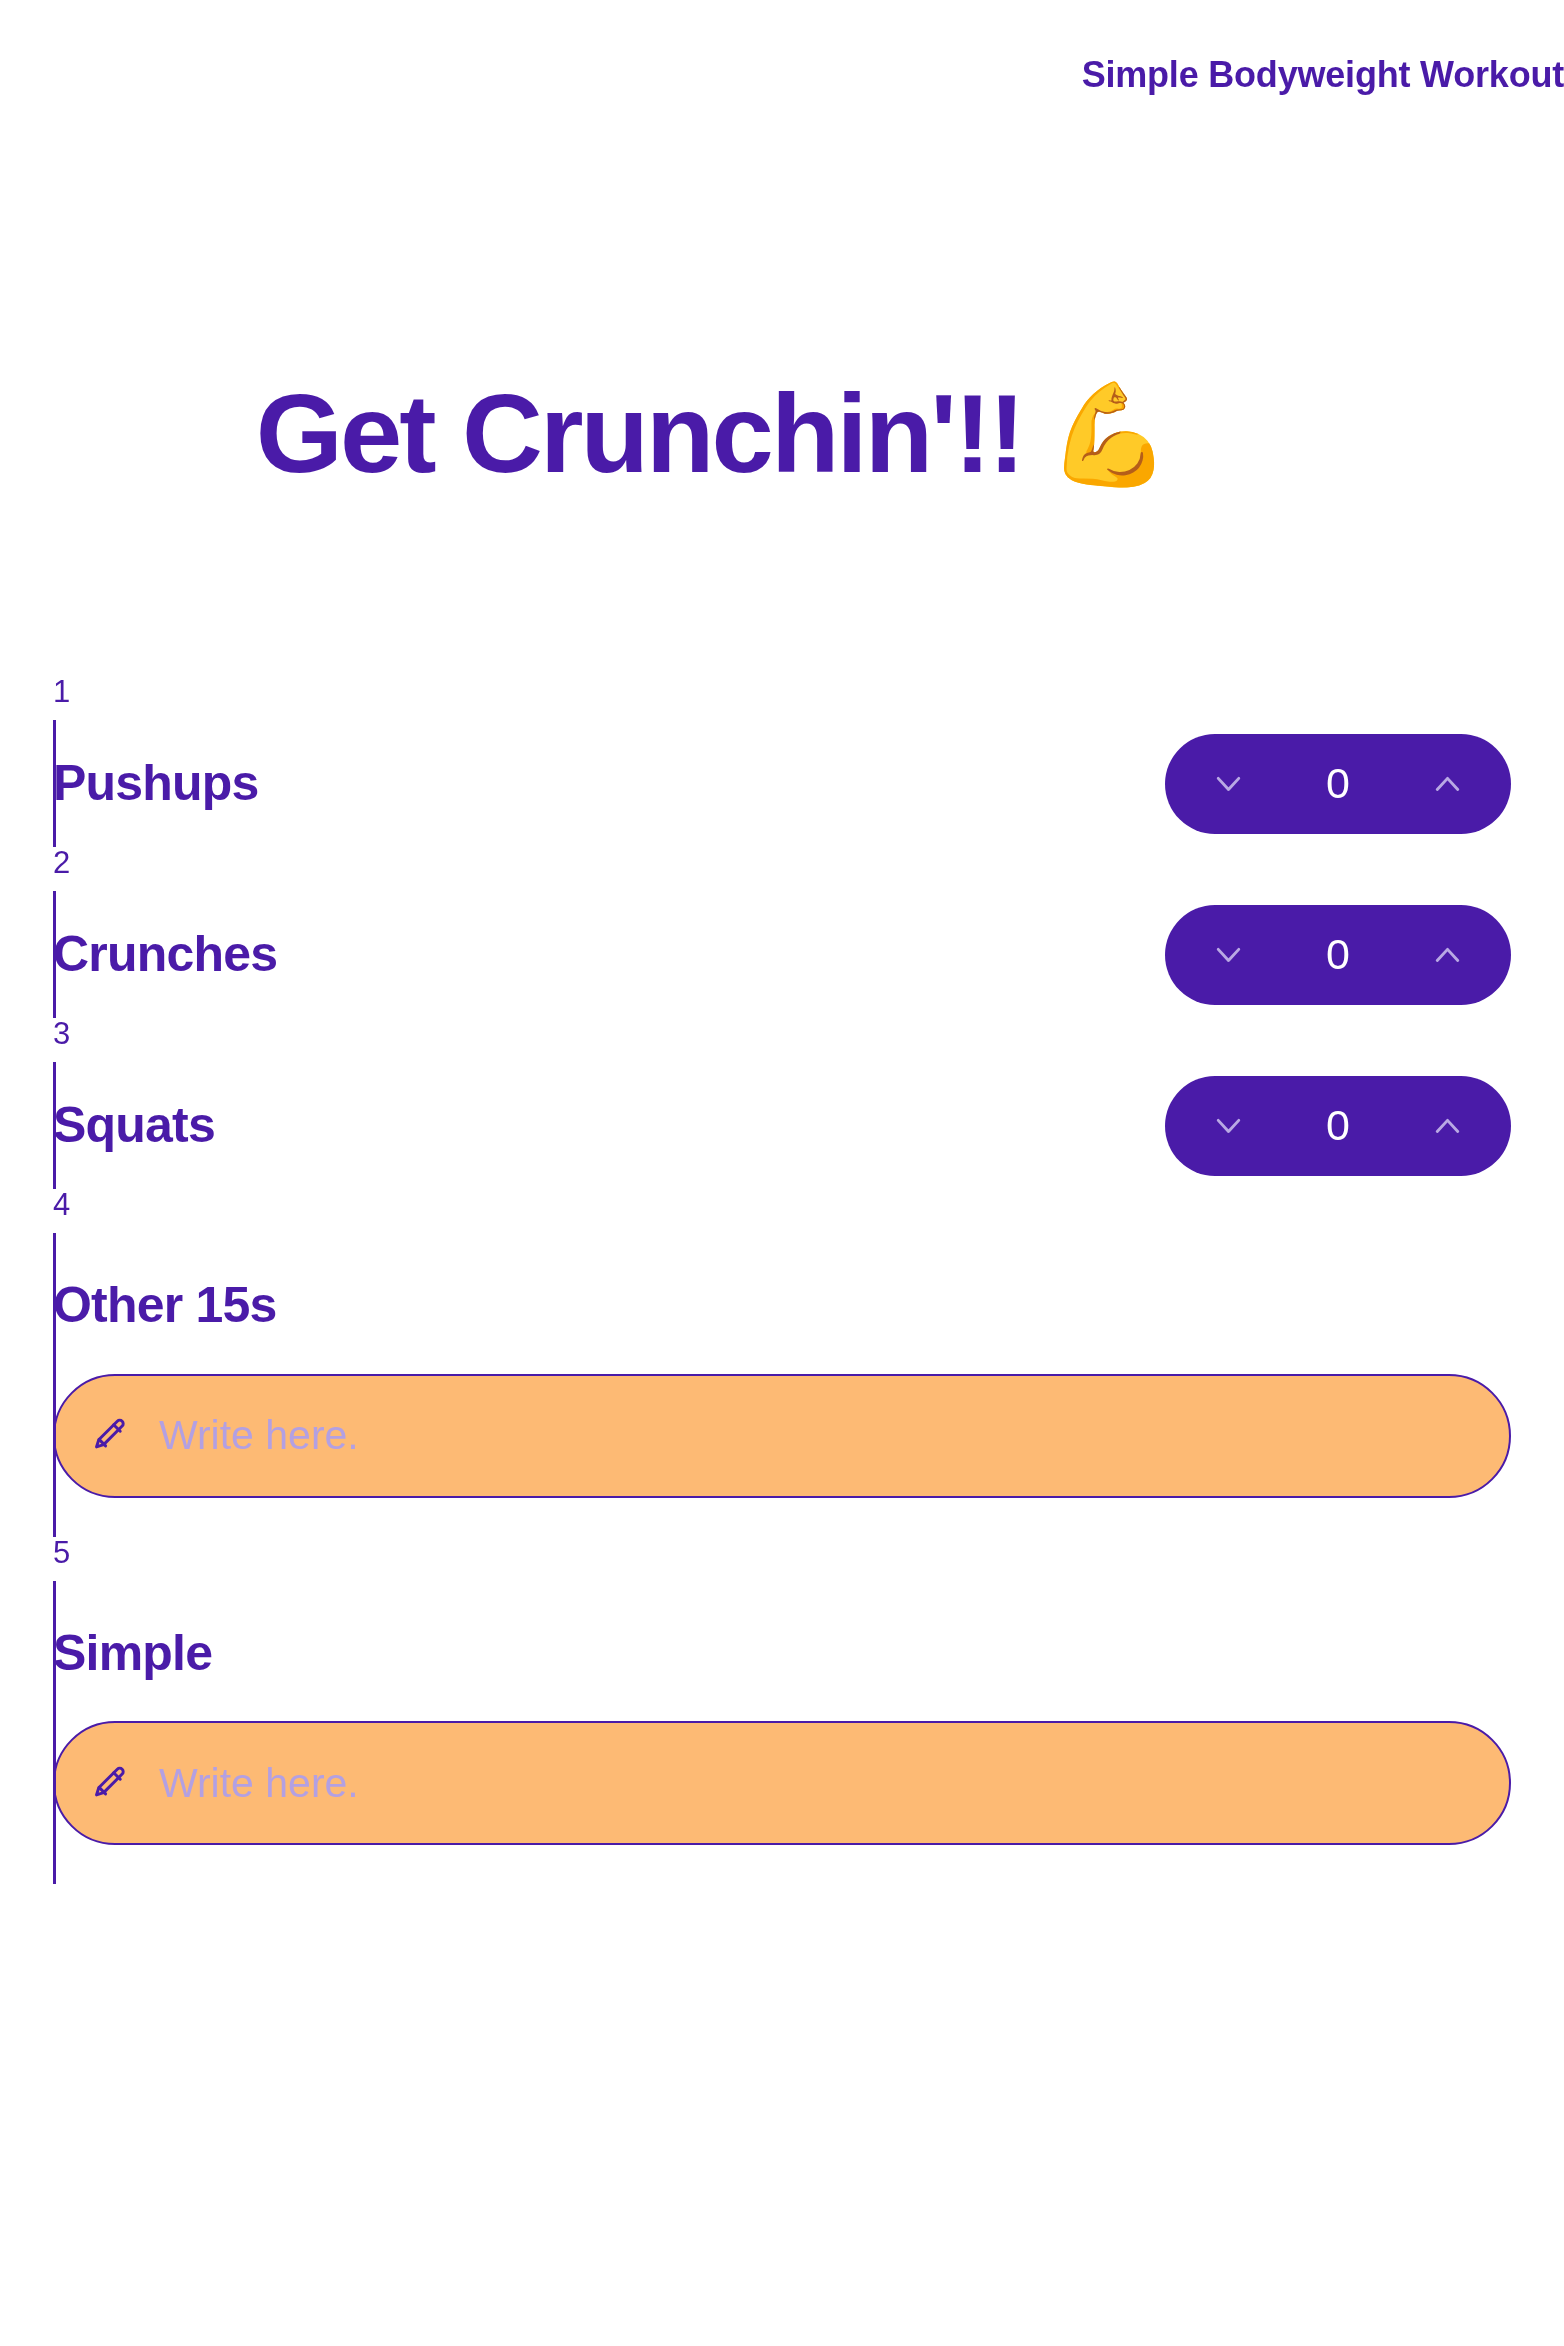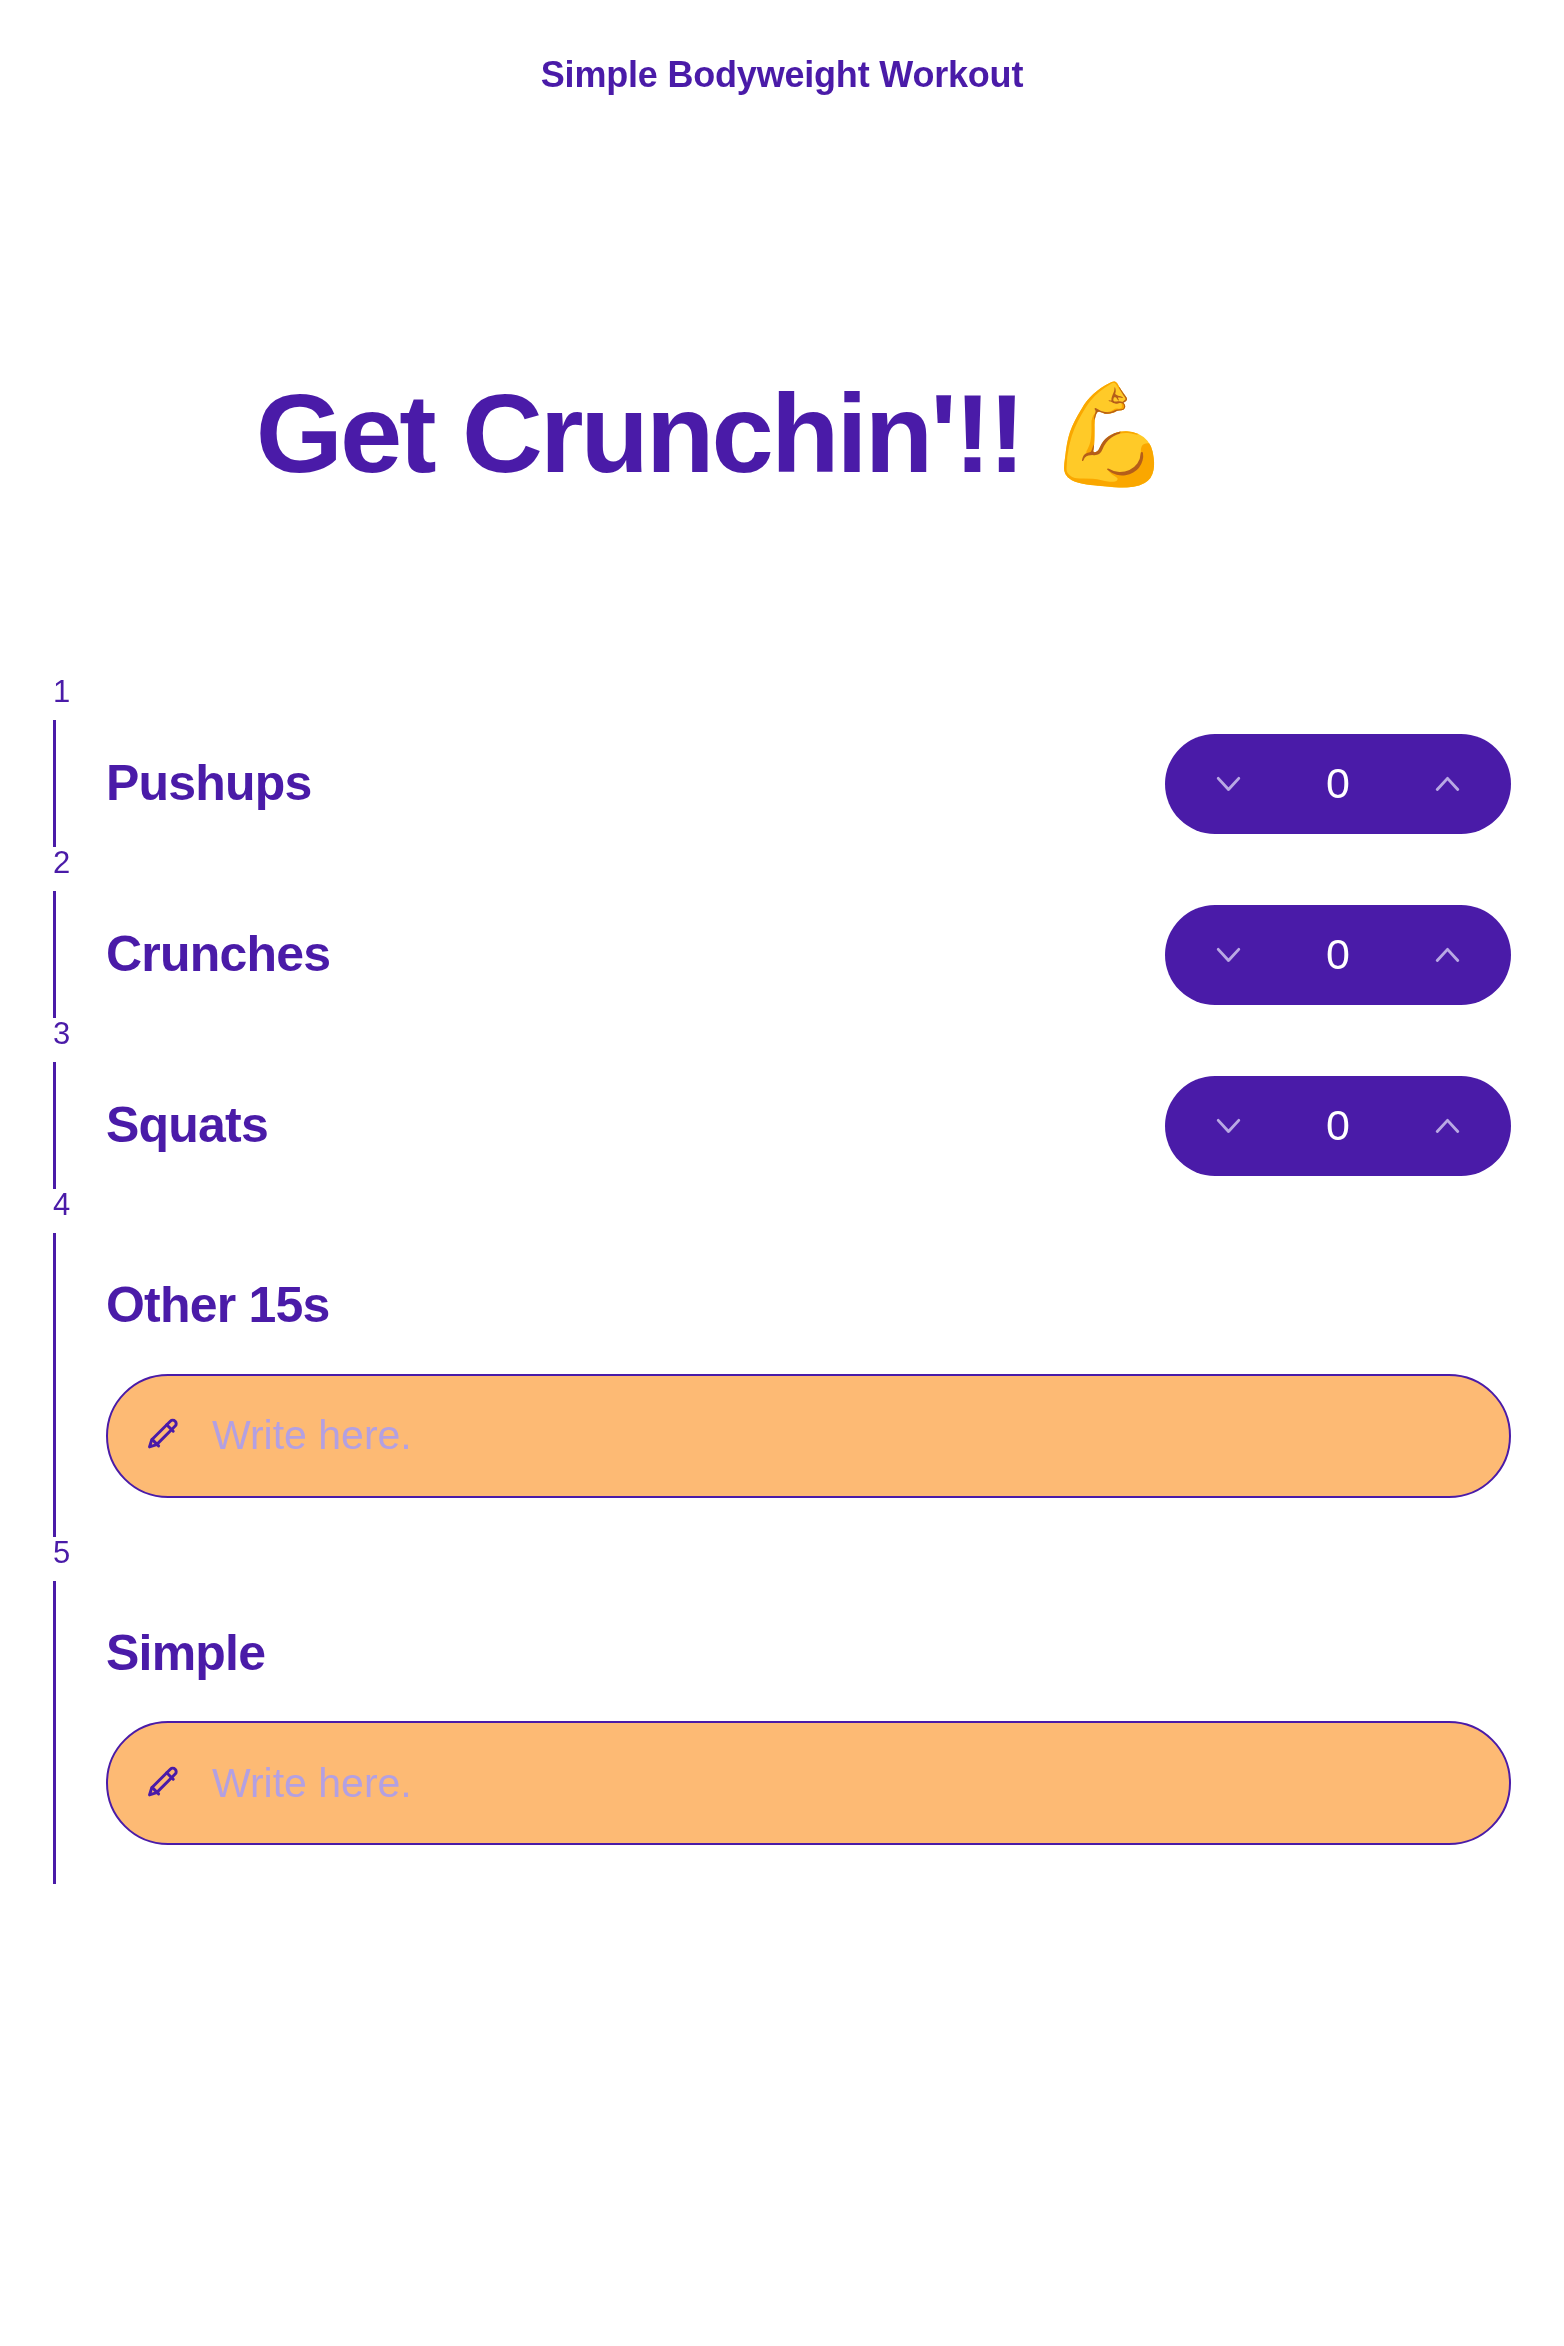--- a/index.html
+++ b/index.html
@@ -24,21 +24,21 @@
   }
 
   
   .form-header {
     position: absolute;
     top: 0; left: 0;
     width: 1564px;
     height: 150px;
     display: flex;
     align-items: center;
-    justify-content: center;
+    justify-content: flex-end;
   }
 
   .form-header-title {
     font-size: 36px;
     font-weight: 700;
     color: #4a1ba8;
     letter-spacing: -0.2px;
     white-space: nowrap;
   }
 
@@ -92,21 +92,20 @@
     padding-left: 0;
     margin-left: -53px;
     padding-left: 53px;
     height: 44px;
     display: flex;
     align-items: flex-start;
   }
 
   .q-body {
     position: relative;
-    padding-left: 53px;
   }
 
   .q-rule {
     position: absolute;
     left: 0;
     top: 0;
     bottom: 0;
     width: 2.9px;
     background: #4a1ba8;
   }

